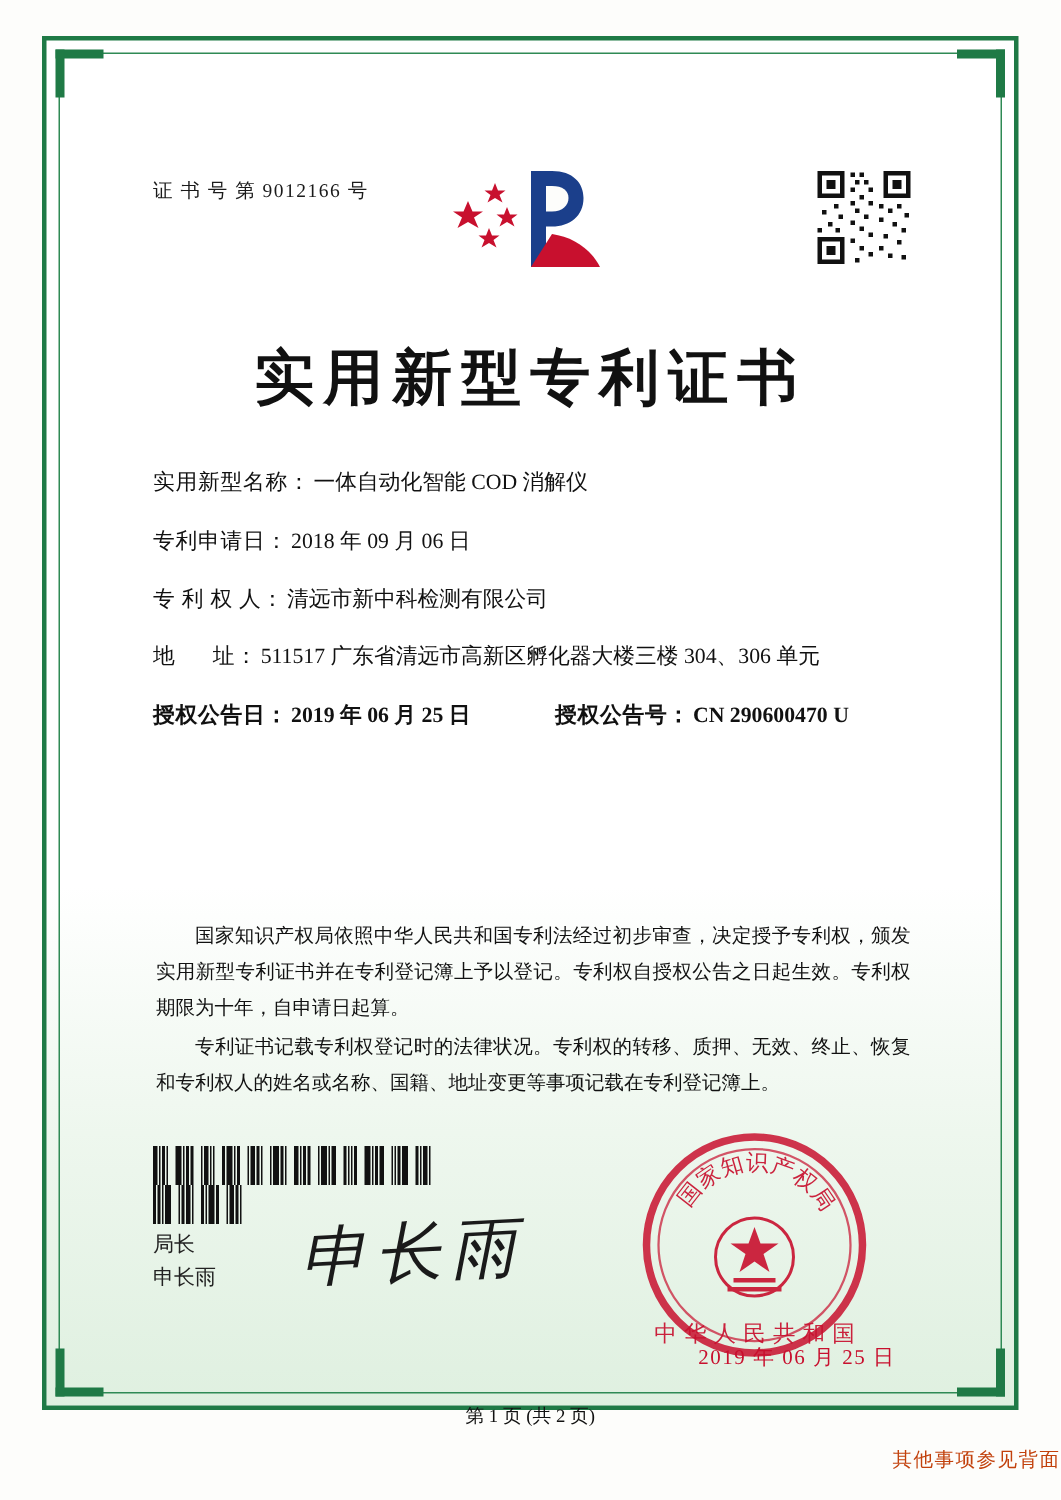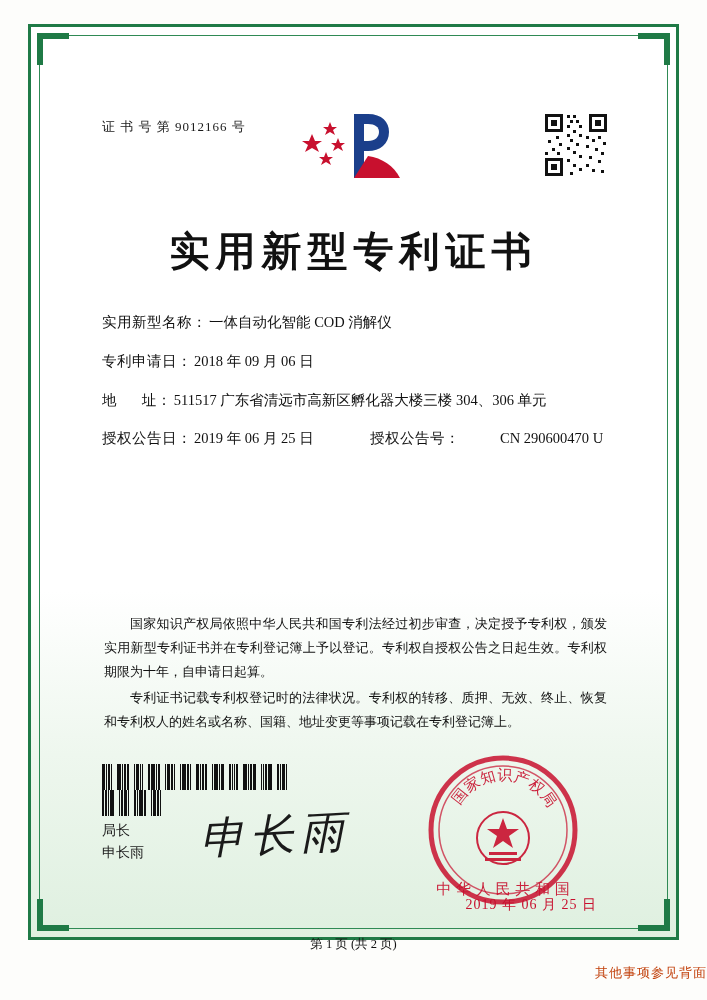--- a/index.html
+++ b/index.html
@@ -115,23 +115,24 @@
     flex: 0 0 auto;
     white-space: pre;
     letter-spacing: 0.5px;
   }
   .f-value {
     flex: 1 1 auto;
     padding-left: 2px;
   }
   .field-row2 {
     display: flex;
+    font-weight: bold;
   }
   .half-left { flex: 0 0 268px; display: flex; }
-  .half-right { flex: 1 1 auto; display: flex; gap: 38px; }
+  .half-right { flex: 1 1 auto; display: flex; }
 
   .paras {
     position: absolute;
     left: 24px;
     right: 20px;
     top: 548px;
     font-size: 13px;
     line-height: 1.85;
     color: #111;
     text-align: justify;
@@ -299,20 +300,24 @@
         <div class="fields">
           <div class="field">
             <span class="f-label">实用新型名称：</span>
             <span class="f-value">一体自动化智能 COD 消解仪</span>
           </div>
           <div class="field">
             <span class="f-label">专利申请日：</span>
             <span class="f-value">2018 年 09 月 06 日</span>
           </div>
           <div class="field">
+            <span class="f-label">专 利 权 人：</span>
+            <span class="f-value">清远市新中科检测有限公司</span>
+          </div>
+          <div class="field">
             <span class="f-label">地      址：</span>
             <span class="f-value">511517 广东省清远市高新区孵化器大楼三楼 304、306 单元</span>
           </div>
           <div class="field-row2">
             <span class="half-left">
               <span class="f-label">授权公告日：</span>
               <span class="f-value">2019 年 06 月 25 日</span>
             </span>
             <span class="half-right">
               <span class="f-label">授权公告号：</span>

